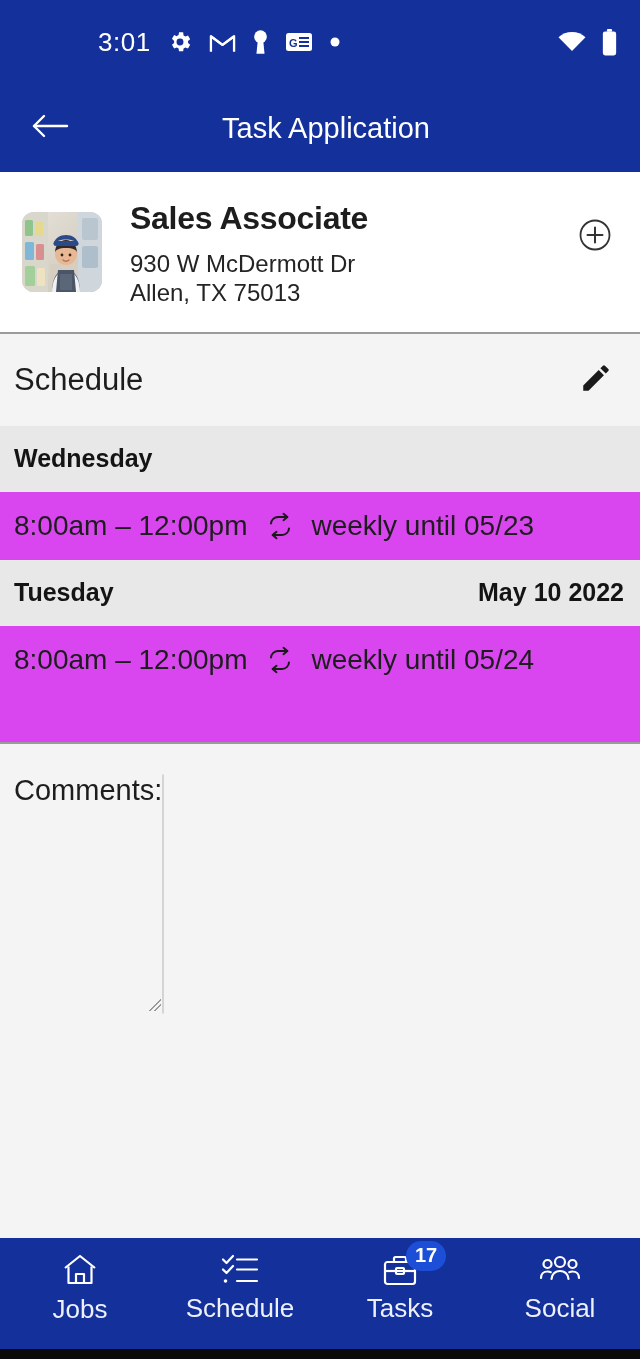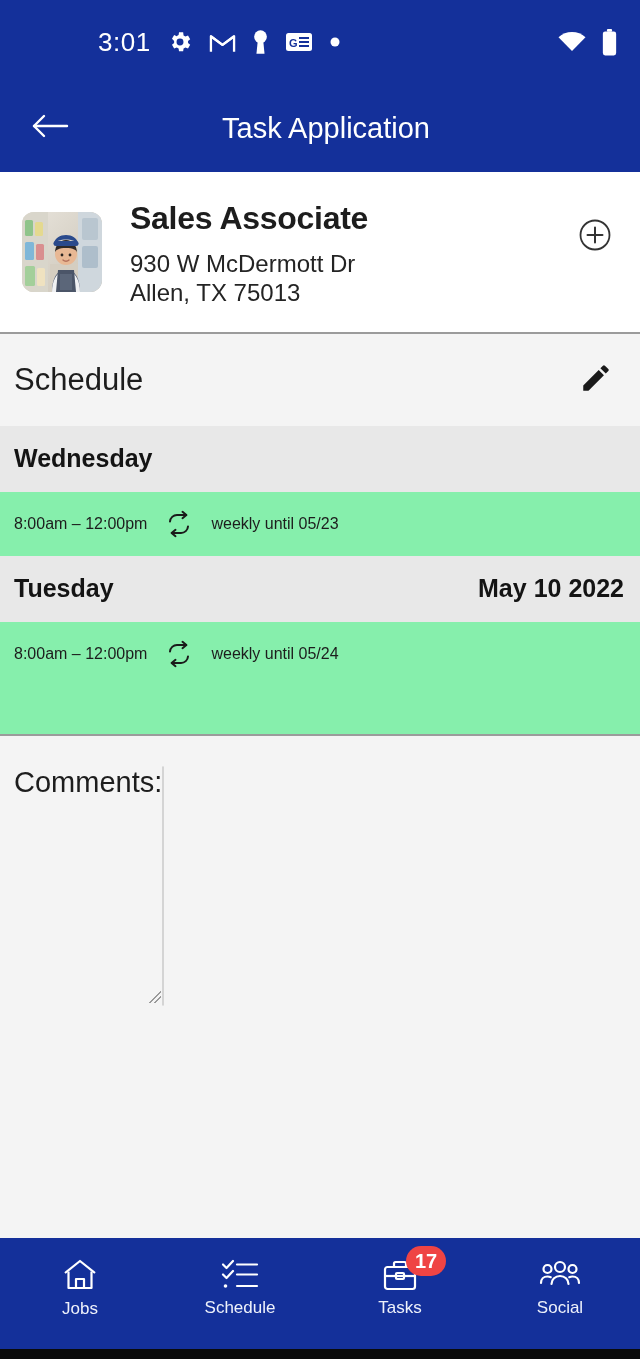--- a/index.html
+++ b/index.html
@@ -71,23 +71,23 @@
     margin-left:auto; width:48px; height:48px;
     display:flex; align-items:center; justify-content:center; cursor:pointer;
   }
   .day-row {
     background:#e8e8e8; height:66px; flex-shrink:0;
     display:flex; align-items:center; padding:0 16px 0 14px;
     font-size:25px; font-weight:700; color:#141414;
   }
   .day-date { margin-left:auto; }
   .slot-row {
-    background:#86efac; flex-shrink:0;
+    background:#d946ef; flex-shrink:0;
     display:flex; align-items:center; padding:18px 14px;
-    font-size:16px; color:#1d1d1d; gap:16px;
+    font-size:28px; color:#1d1d1d; gap:16px;
   }
   .slot-row.tall { padding-bottom:66px; }
   .repeat-ico { display:flex; align-items:center; }
   .sched-bottom-rule { height:2px; background:#9b9b9b; flex-shrink:0; }
 
   
   .comments {
     background:#f4f4f4; flex:1; padding:30px 14px 0 14px;
     display:flex; flex-direction:row;
   }
@@ -112,24 +112,24 @@
   
   .bottomnav {
     height:100px; background:#14309a; flex-shrink:0;
     display:flex; align-items:center;
   }
   .nav-item {
     flex:1; display:flex; flex-direction:column; align-items:center;
     gap:6px; cursor:pointer; position:relative;
   }
   .nav-ico { position:relative; display:flex; align-items:center; justify-content:center; }
-  .nav-label { font-size:17px; color:#eef1fb; }
+  .nav-label { font-size:26px; color:#eef1fb; }
   .badge {
     position:absolute; left:26px; top:-12px;
-    background:#ef4444; color:#fff; border-radius:999px;
+    background:#1d4ed8; color:#fff; border-radius:999px;
     min-width:40px; height:30px; padding:0 8px;
     font-size:20px; font-weight:700;
     display:flex; align-items:center; justify-content:center;
   }
   .home-indicator { height:11px; background:#14309a; flex-shrink:0; }
   .nav-bottom-black { height:10px; background:#0a0a0a; flex-shrink:0; }
 </style>
 </head>
 <body>
 

